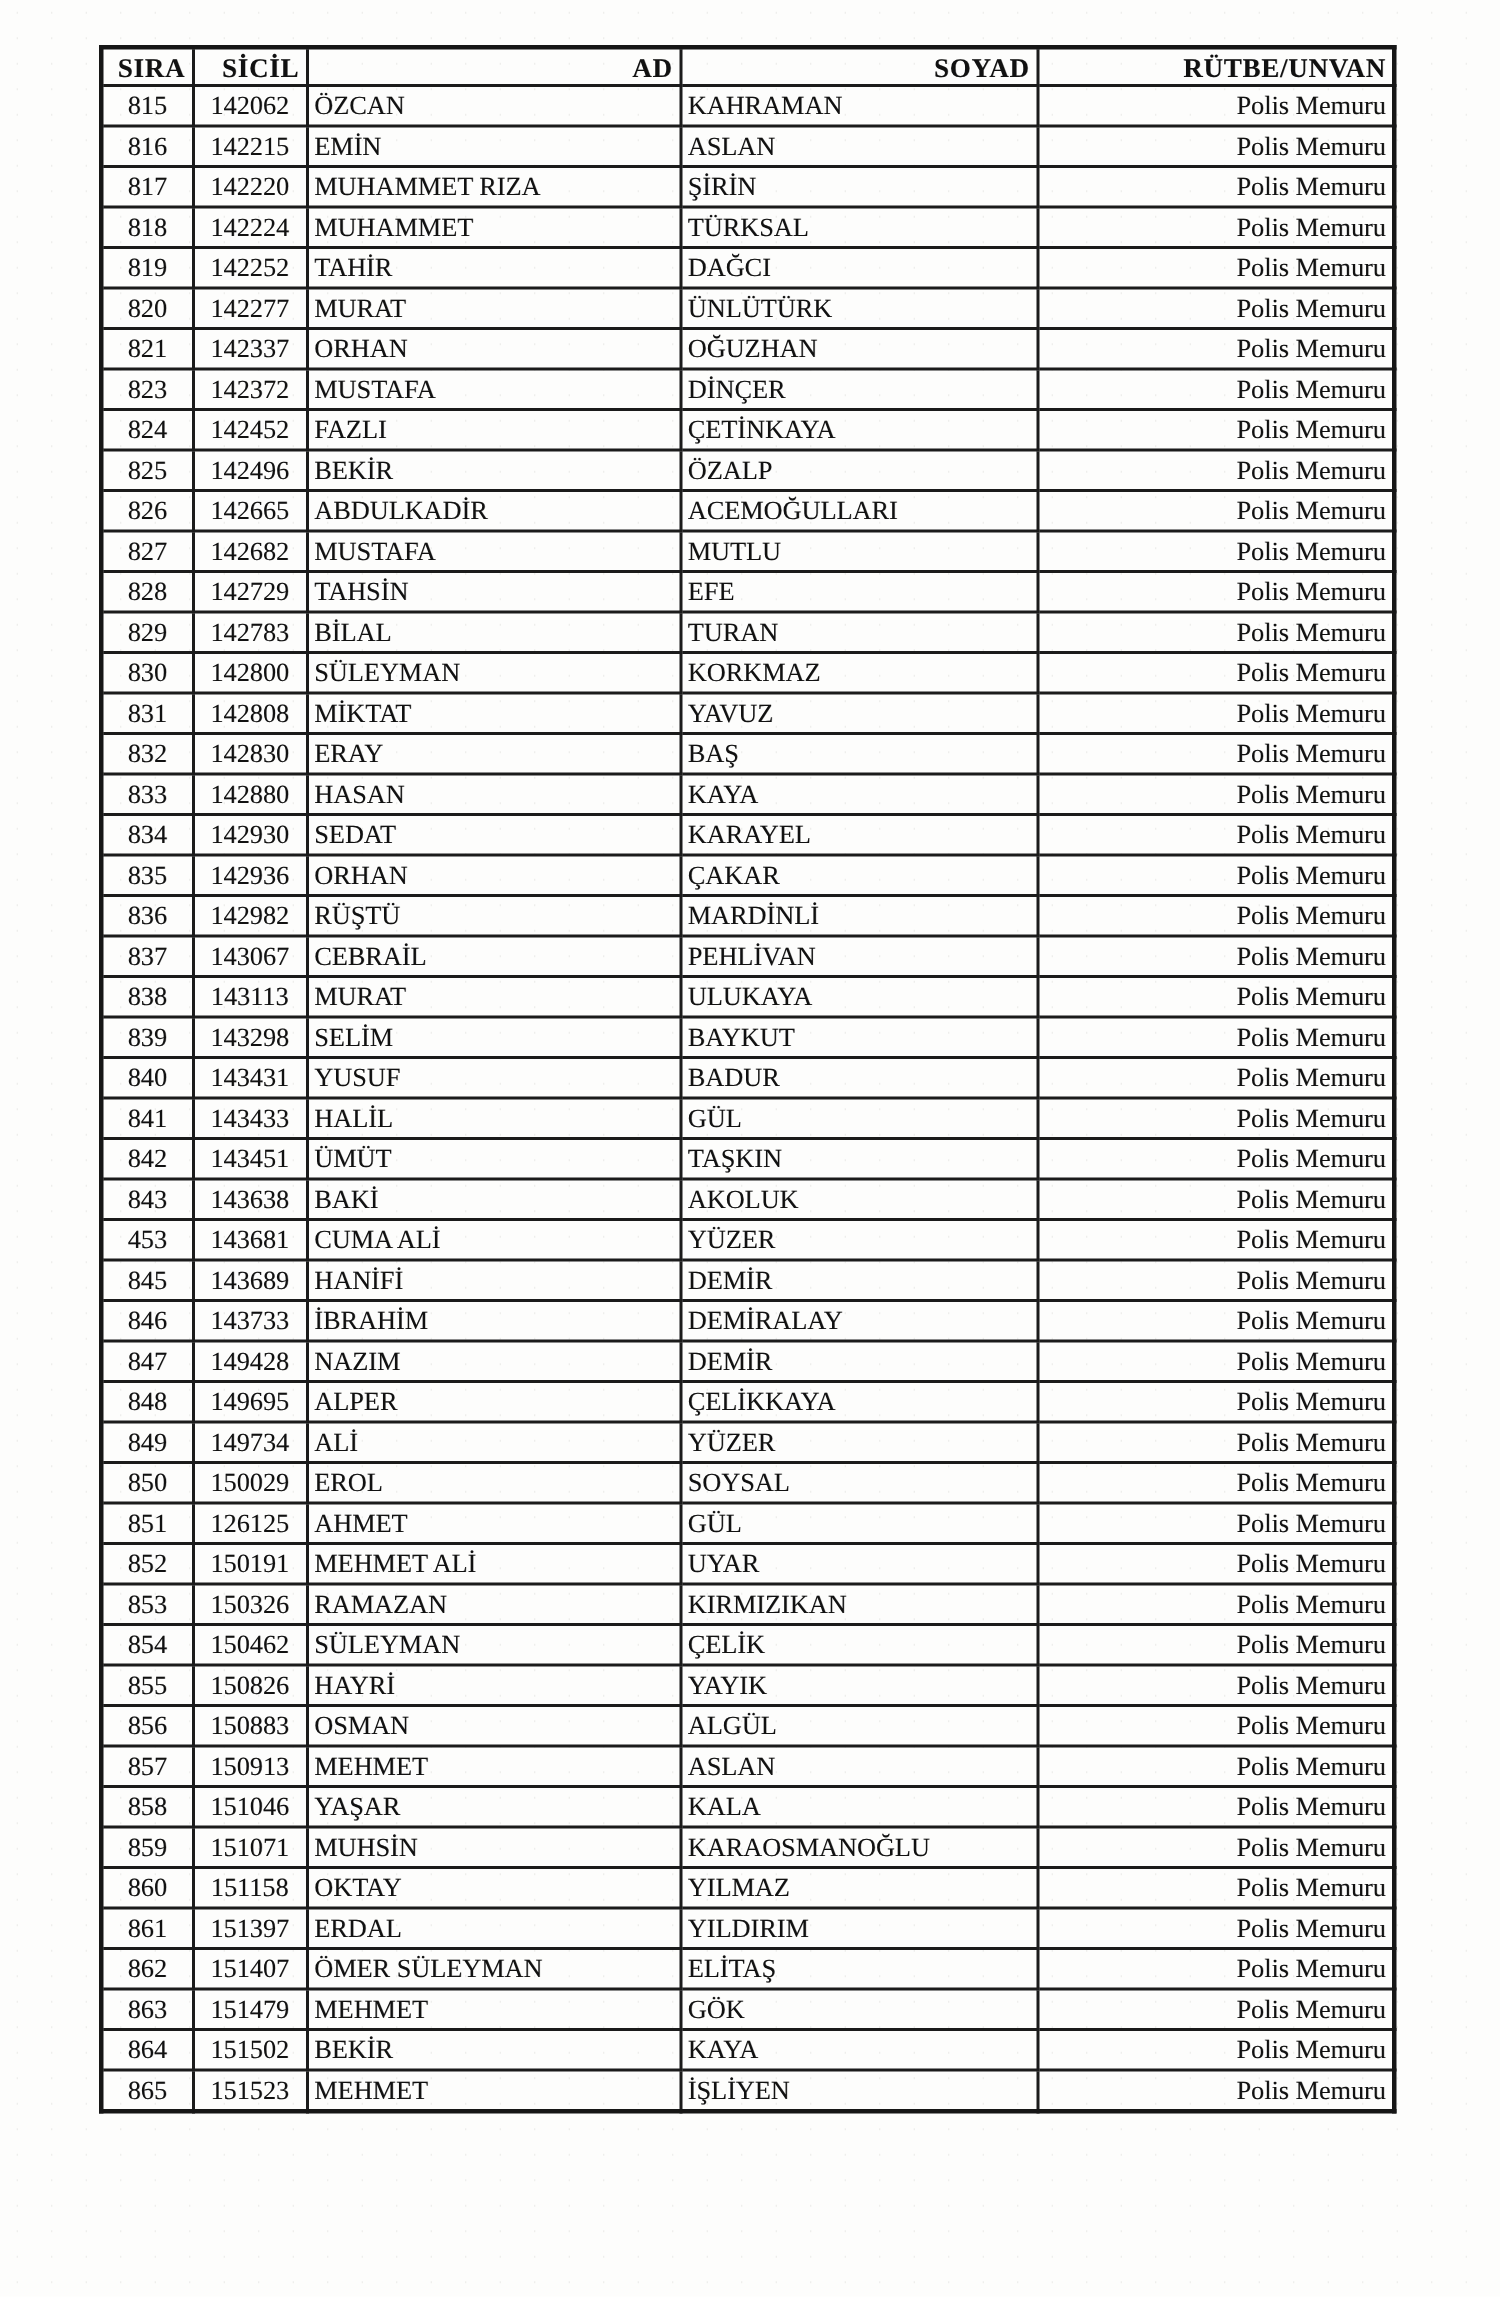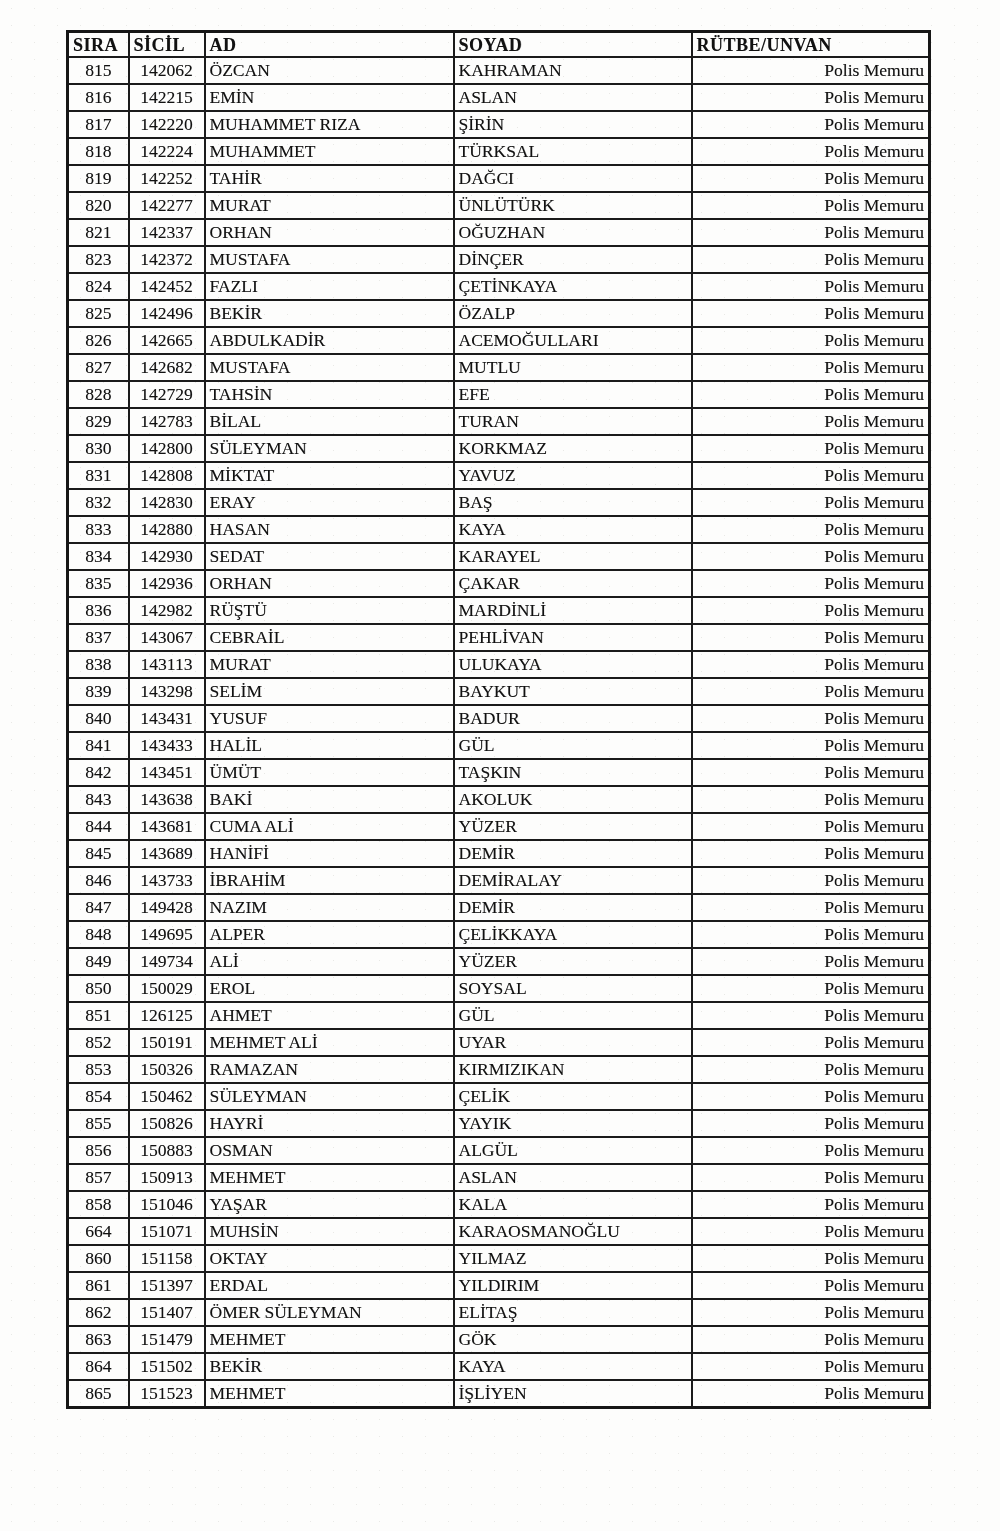--- a/index.html
+++ b/index.html
@@ -44,21 +44,21 @@
     padding: 0 4px;
     height: 25px;
     overflow: hidden;
     white-space: nowrap;
     font-size: 17.5px;
     line-height: 1;
     vertical-align: middle;
   }
   table.doc-table th {
     font-weight: bold;
-    text-align: left;
+    text-align: right;
     font-size: 18px;
     letter-spacing: 0.5px;
     height: 23px;
   }
   
   table.doc-table { border: 3px solid #161616; }
 
   td.center { text-align: center; }
   td.left   { text-align: left; padding-left: 5px; }
   td.rank   { text-align: right; padding-left: 7px; }
@@ -280,21 +280,21 @@
     <td class="rank">Polis Memuru</td>
   </tr>
         <tr>
     <td class="center">843</td>
     <td class="center">143638</td>
     <td class="left">BAKİ</td>
     <td class="left">AKOLUK</td>
     <td class="rank">Polis Memuru</td>
   </tr>
         <tr>
-    <td class="center">844</td>
+    <td class="center">453</td>
     <td class="center">143681</td>
     <td class="left">CUMA ALİ</td>
     <td class="left">YÜZER</td>
     <td class="rank">Polis Memuru</td>
   </tr>
         <tr>
     <td class="center">845</td>
     <td class="center">143689</td>
     <td class="left">HANİFİ</td>
     <td class="left">DEMİR</td>
@@ -385,21 +385,21 @@
     <td class="rank">Polis Memuru</td>
   </tr>
         <tr>
     <td class="center">858</td>
     <td class="center">151046</td>
     <td class="left">YAŞAR</td>
     <td class="left">KALA</td>
     <td class="rank">Polis Memuru</td>
   </tr>
         <tr>
-    <td class="center">664</td>
+    <td class="center">859</td>
     <td class="center">151071</td>
     <td class="left">MUHSİN</td>
     <td class="left">KARAOSMANOĞLU</td>
     <td class="rank">Polis Memuru</td>
   </tr>
         <tr>
     <td class="center">860</td>
     <td class="center">151158</td>
     <td class="left">OKTAY</td>
     <td class="left">YILMAZ</td>

